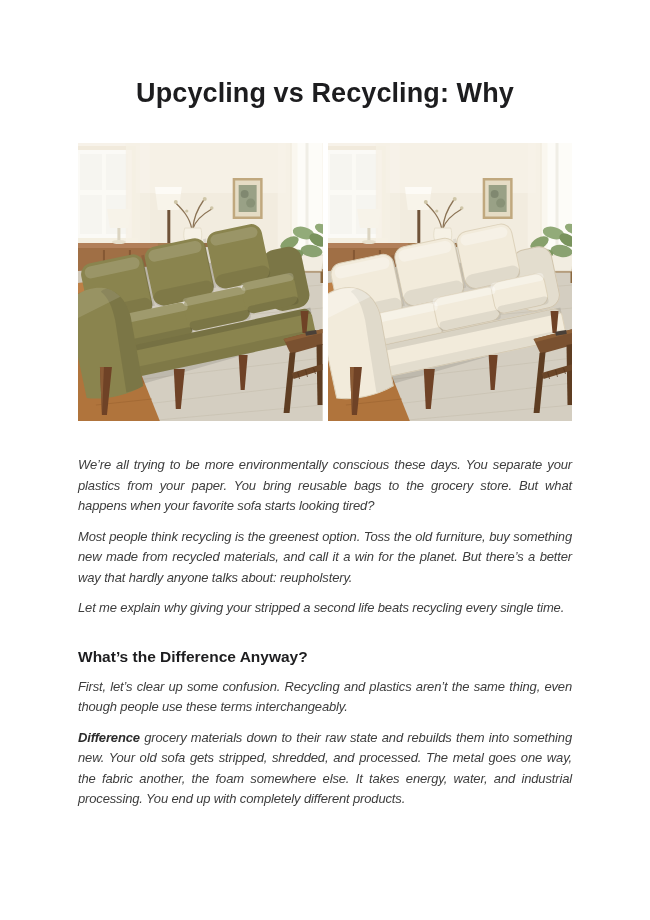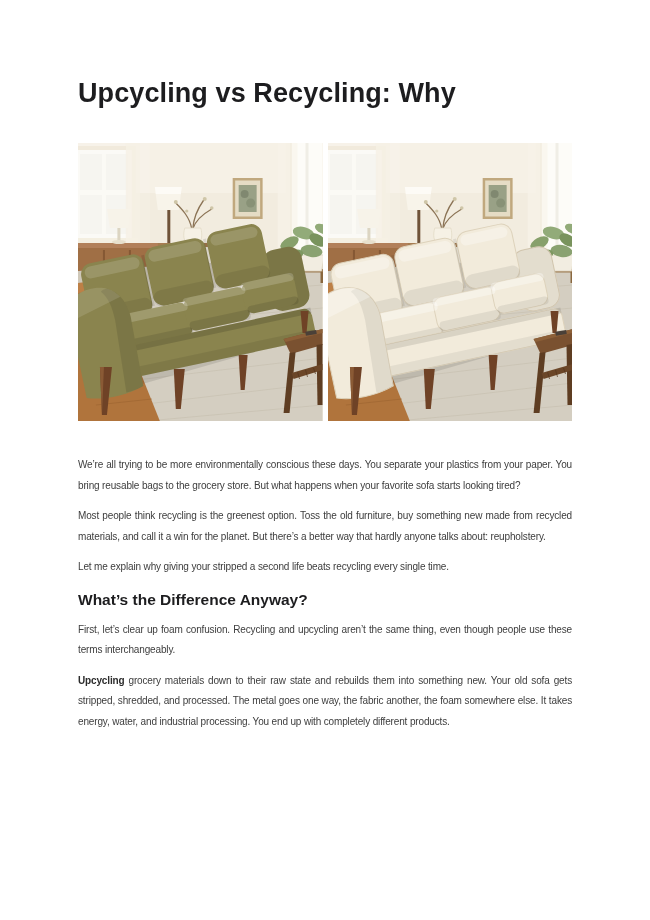--- a/index.html
+++ b/index.html
@@ -5,31 +5,31 @@
   :root{
     --page-bg:#ffffff; --title-text:#1d1d1f; --heading-text:#1d1d1f; --body-text:#3d3d3d;
     --sofa-before:#8a844e; --sofa-after:#f2ebdb; --wall:#f2ecdf; --wood-floor:#b0743c; --rug:#d4cec1;
   }
   *{box-sizing:border-box;}
   html,body{margin:0;padding:0;}
   body{background:var(--page-bg);font-family:"Liberation Sans","DejaVu Sans",sans-serif;}
   .page{width:650px;height:920px;background:var(--page-bg);overflow:hidden;position:relative;}
   .inner{padding:0 78px;}
   h1.title{margin:0;padding-top:74px;font-size:27px;line-height:38px;font-weight:600;
-    text-align:left;color:var(--title-text);letter-spacing:0.1px;}
+    text-align:center;color:var(--title-text);letter-spacing:0.1px;}
   h1.title span{display:block;}
   .figure{margin:31px 0 34px;display:flex;gap:5px;height:278px;}
   .photo{flex:1 1 0;overflow:hidden;background:var(--wall);}
   .photo svg{display:block;width:100%;height:100%;}
   .photo-left svg{color:var(--sofa-before);}
   .photo-right svg{color:var(--sofa-after);}
-  .content p{margin:0 0 10px;font-size:10px;line-height:20.5px;color:var(--body-text);
-    text-align:justify;letter-spacing:-0.15px;}
+  .content p{margin:0 0 10px;font-size:13px;line-height:20.5px;color:var(--body-text);
+    text-align:justify;letter-spacing:-0.15px;font-style:italic;}
   .content p strong{font-weight:700;color:#2c2c2c;}
-  h2.section{margin:12px 0 10px;font-size:15.5px;line-height:20px;font-weight:700;color:var(--heading-text);}
+  h2.section{margin:28px 0 10px;font-size:15.5px;line-height:20px;font-weight:700;color:var(--heading-text);}
   
   .wall{fill:var(--wall);} .wood{fill:var(--wood-floor);} .rug{fill:var(--rug);}
   .sofa{fill:currentColor;} .sleg{fill:#6f4226;}
 </style>
 </head>
 <body>
 
 <div class="page">
   <div class="inner">
     <h1 class="title">
@@ -346,17 +346,17 @@
           </g>
         </svg>
       </div>
     </figure>
 
     <div class="content">
       <p>We’re all trying to be more environmentally conscious these days. You separate your plastics from your paper. You bring reusable bags to the grocery store. But what happens when your favorite sofa starts looking tired?</p>
       <p>Most people think recycling is the greenest option. Toss the old furniture, buy something new made from recycled materials, and call it a win for the planet. But there’s a better way that hardly anyone talks about: reupholstery.</p>
       <p>Let me explain why giving your stripped a second life beats recycling every single time.</p>
       <h2 class="section">What’s the Difference Anyway?</h2>
-      <p>First, let’s clear up foam confusion. Recycling and upcycling aren’t the same thing, even though people use these terms interchangeably.</p>
-      <p><strong>Upcycling</strong><span> grocery materials down to their raw state and rebuilds them into something new. Your old sofa gets stripped, shredded, and processed. The metal goes one way, the fabric another, the foam somewhere else. It takes energy, water, and industrial processing. You end up with completely different products.</span></p>
+      <p>First, let’s clear up some confusion. Recycling and plastics aren’t the same thing, even though people use these terms interchangeably.</p>
+      <p><strong>Difference</strong><span> grocery materials down to their raw state and rebuilds them into something new. Your old sofa gets stripped, shredded, and processed. The metal goes one way, the fabric another, the foam somewhere else. It takes energy, water, and industrial processing. You end up with completely different products.</span></p>
     </div>
   </div>
 </div>
 
 </body></html>

